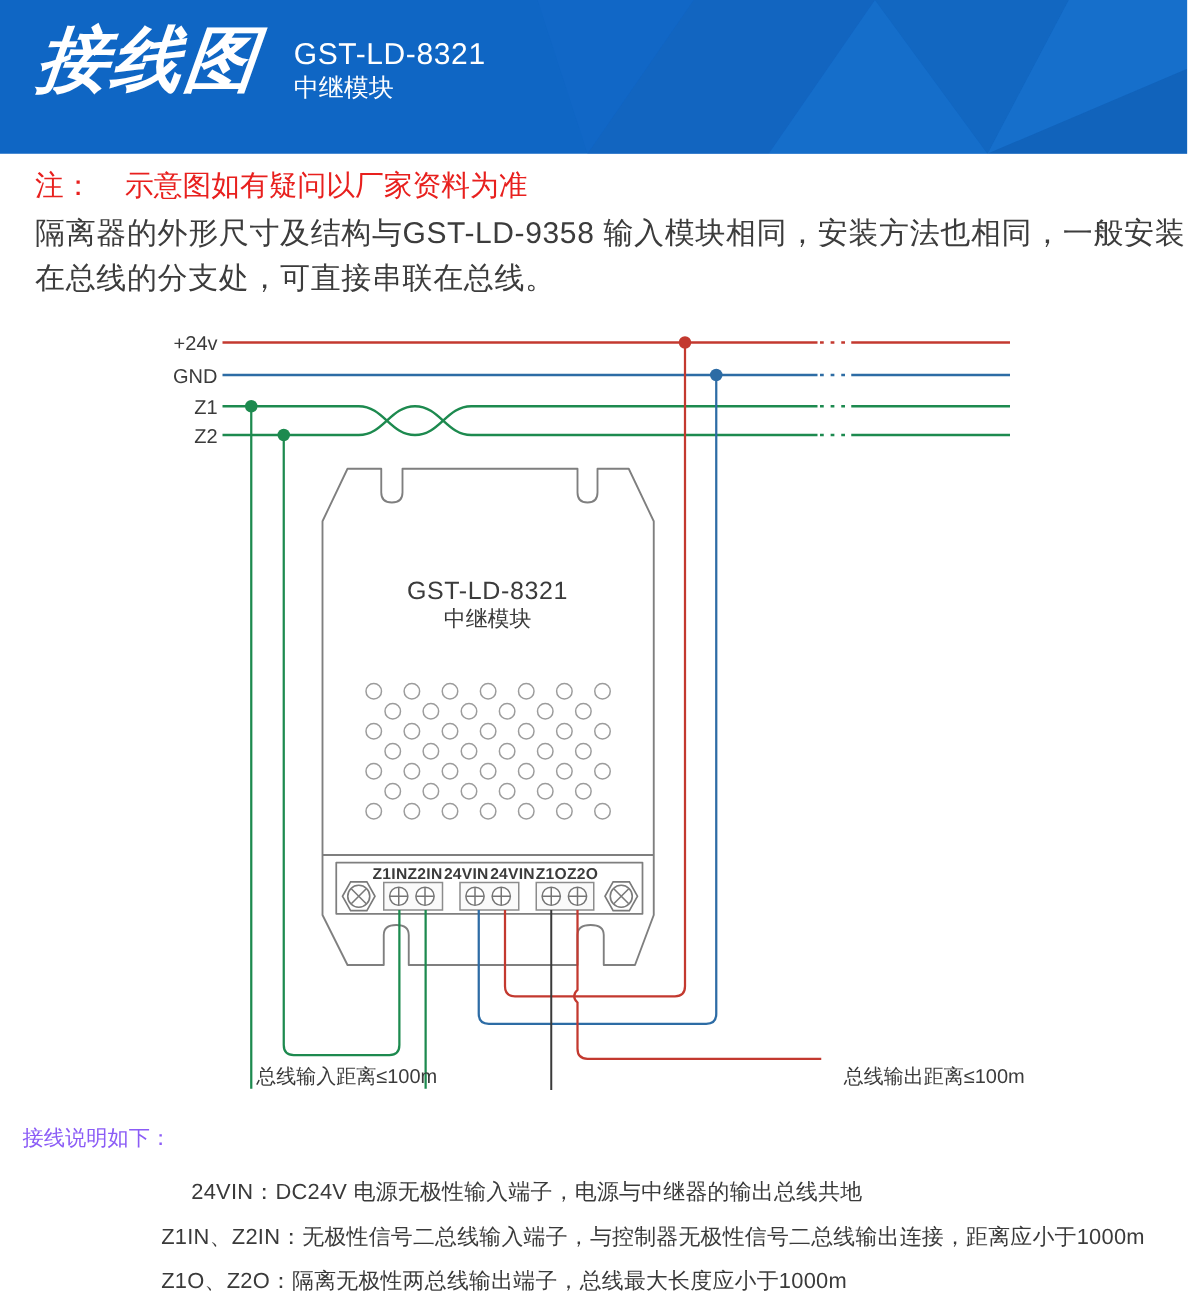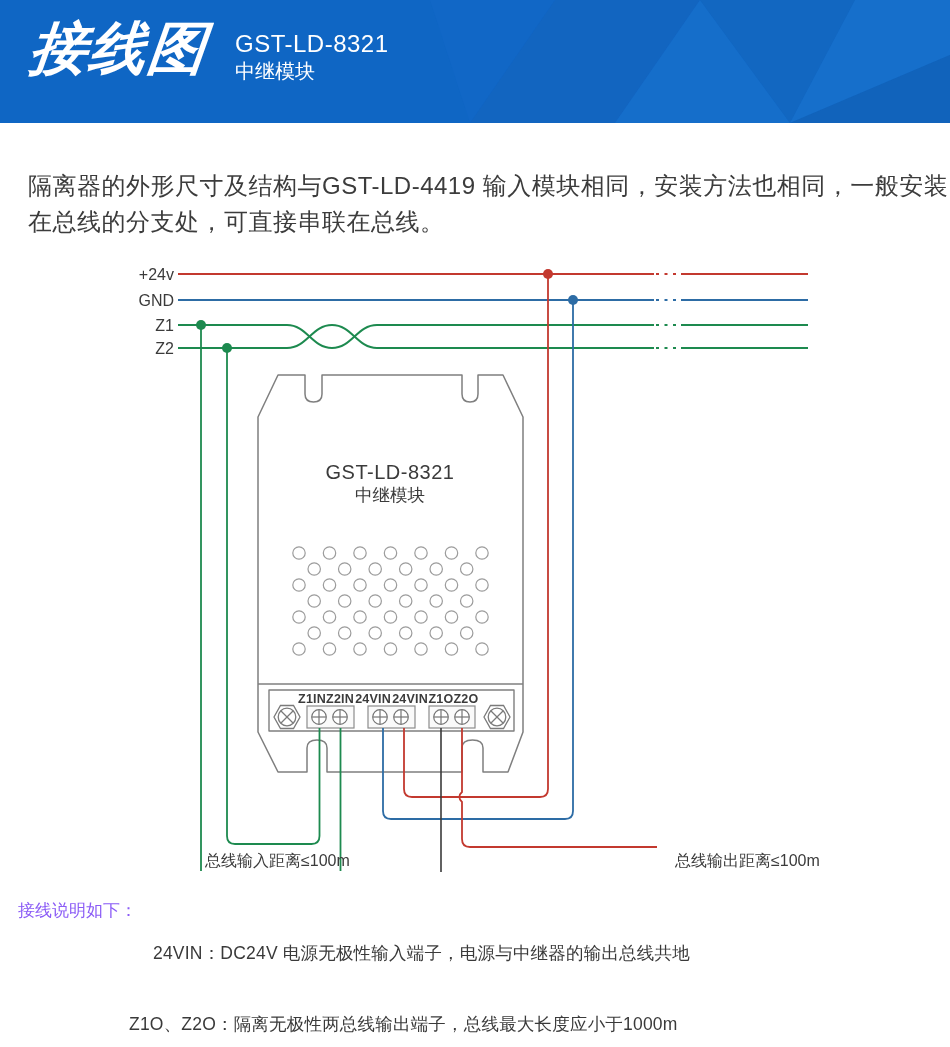--- a/index.html
+++ b/index.html
@@ -50,21 +50,22 @@
       <polygon points="790,123 950,55 950,123" fill="#135fb2" opacity="0.5"></polygon>
       <polygon points="470,123 555,0 430,0" fill="#1268c8" opacity="0.6"></polygon>
     </svg>
     <h1 class="hdr-title">接线图</h1>
     <div class="hdr-sub">
       <div class="hdr-model">GST-LD-8321</div>
       <div class="hdr-name">中继模块</div>
     </div>
   </div>
 
-  <p class="desc-line1">隔离器的外形尺寸及结构与GST-LD-4419 输入模块相同，安装方法也相同，一般安装</p>
+  <p class="note-line"><span class="note-prefix">注：</span><span>示意图如有疑问以厂家资料为准</span></p>
+  <p class="desc-line1">隔离器的外形尺寸及结构与GST-LD-9358 输入模块相同，安装方法也相同，一般安装</p>
   <p class="desc-line2">在总线的分支处，可直接串联在总线。</p>
 
   <div class="diagram">
     <svg width="950" height="650" viewBox="0 250 950 650">
 
       <text class="bus-label" x="174" y="280" text-anchor="end">+24v</text>
       <text class="bus-label" x="174" y="306" text-anchor="end">GND</text>
       <text class="bus-label" x="174" y="331" text-anchor="end">Z1</text>
       <text class="bus-label" x="174" y="354" text-anchor="end">Z2</text>
 
@@ -211,15 +212,16 @@
       <circle cx="548" cy="274" r="5" fill="#c3392f"></circle>
       <circle cx="573" cy="300" r="5" fill="#2d6ca5"></circle>
 
       <text class="distance-label" x="205" y="866">总线输入距离≤100m</text>
       <text class="distance-label" x="675" y="866">总线输出距离≤100m</text>
     </svg>
   </div>
 
   <p class="inst-heading">接线说明如下：</p>
   <p class="inst-item i0">24VIN：DC24V 电源无极性输入端子，电源与中继器的输出总线共地</p>
+  <p class="inst-item i1">Z1IN、Z2IN：无极性信号二总线输入端子，与控制器无极性信号二总线输出连接，距离应小于1000m</p>
   <p class="inst-item i2">Z1O、Z2O：隔离无极性两总线输出端子，总线最大长度应小于1000m</p>
 
 </div>
 
 </body></html>

